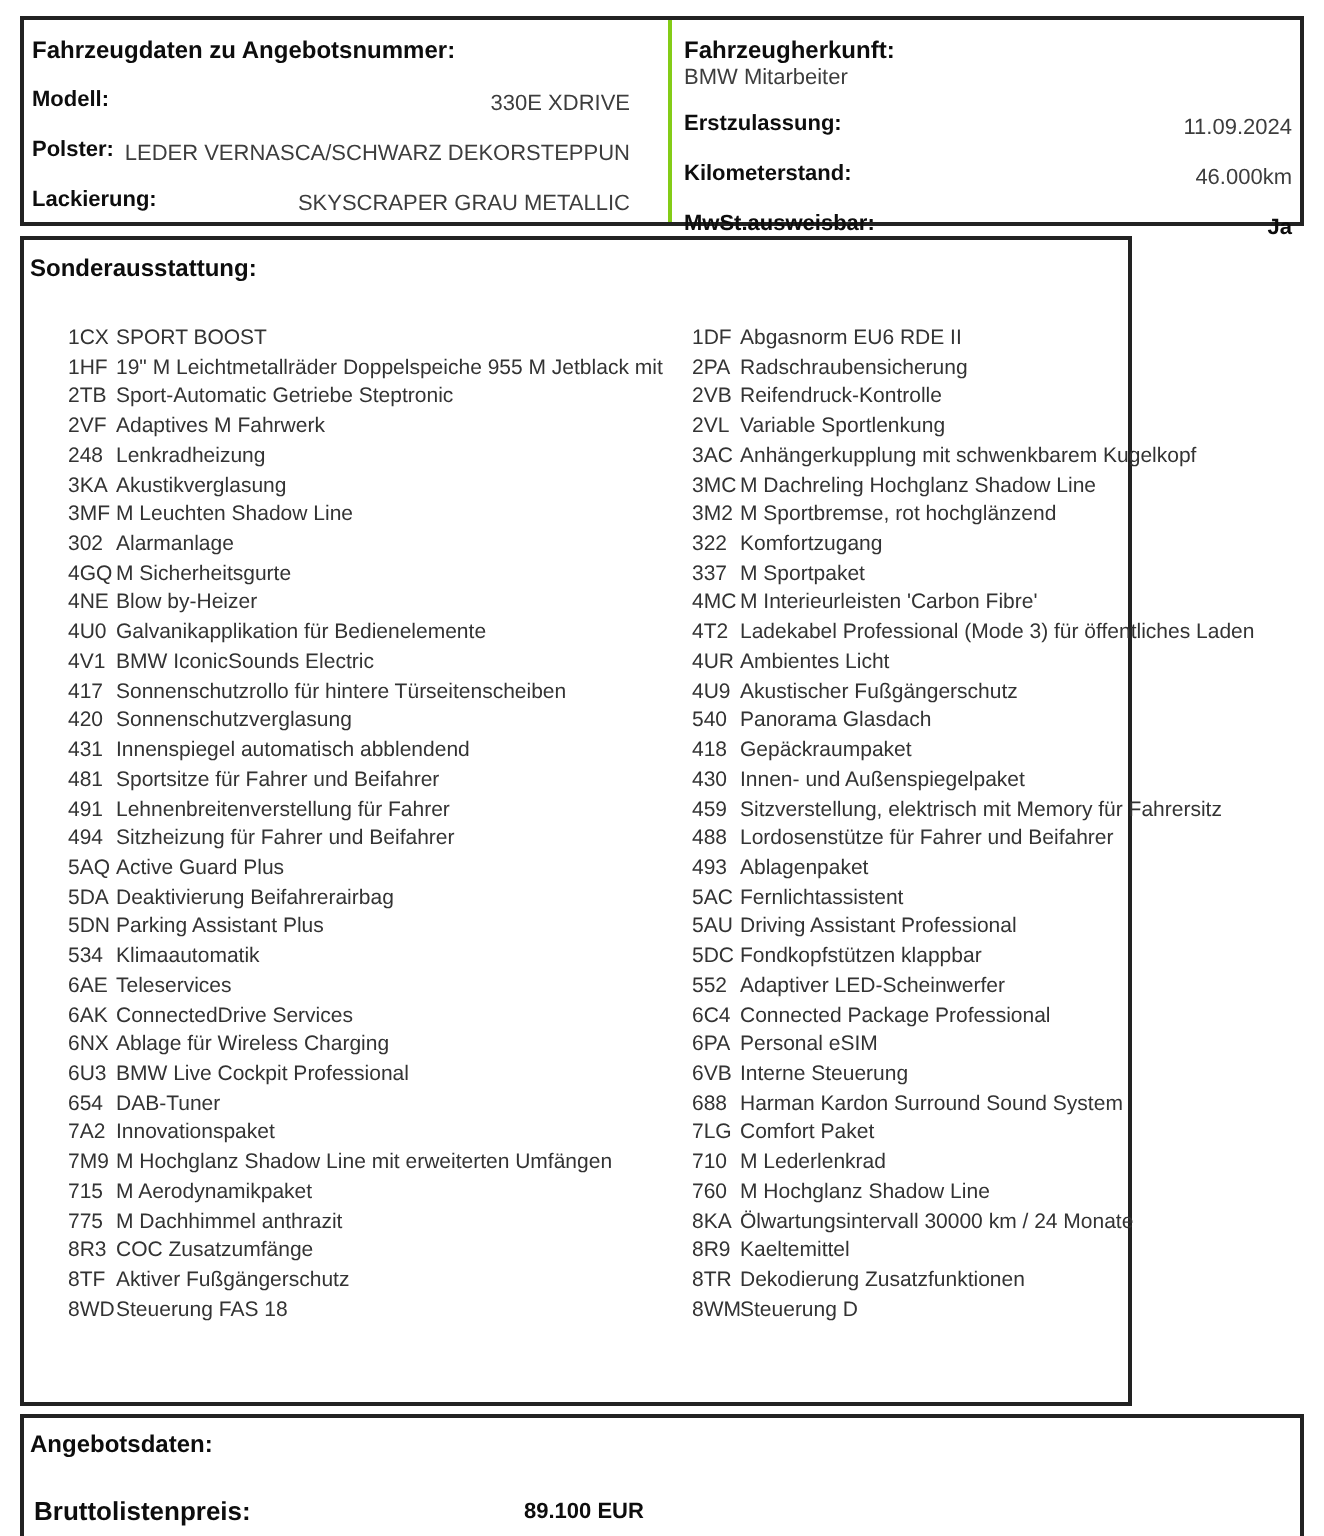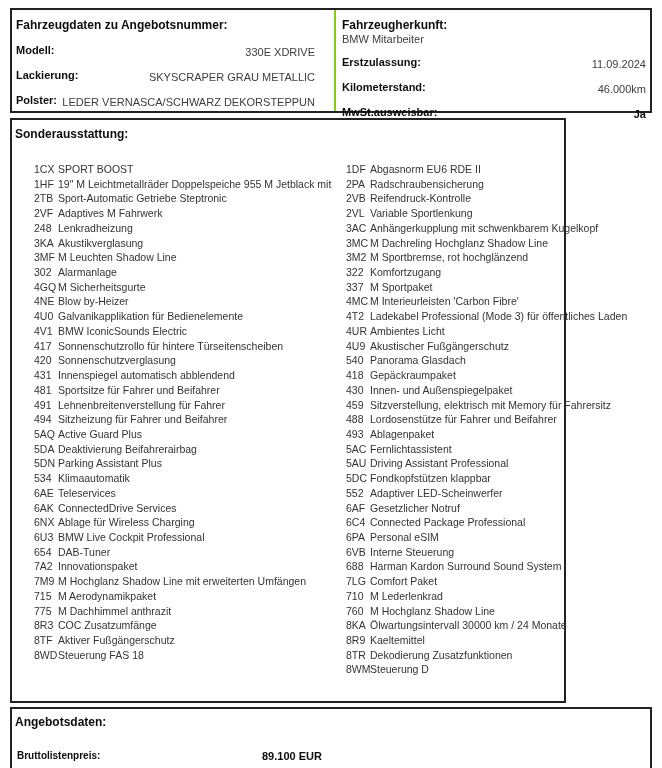--- a/index.html
+++ b/index.html
@@ -30,42 +30,42 @@
   #box-equipment .sec-title { padding:8px 0 0 3px; }
   .eq-col { position:absolute; top:42px; }
   #eq-left  { left:2px;  width:320px;margin-left:20px; }
   #eq-right { left:334px; width:302px; }
   .eq-row { display:flex; height:14.72px; line-height:14.72px; white-space:nowrap; }
   .eq-code { flex:0 0 24px; width:24px; font-size:10.5px; color:#333333; }
   .eq-name { flex:1; font-size:10.5px; color:#333333; overflow:hidden; }
   
   #box-offer { left:10px; top:707px; width:642px; height:63px; border-bottom:none; }
   #box-offer .sec-title { padding:7px 0 0 3px; }
-  .price-label { position:absolute; left:5px;  top:41px; font-size:10px; font-weight:bold;
+  .price-label { position:absolute; left:5px;  top:41px; font-size:13px; font-weight:bold;
                  color:#0d0d0d; line-height:12px; white-space:nowrap; }
   .price-value { position:absolute; left:250px; top:41px; font-size:11px; font-weight:bold;
                  color:#0d0d0d; line-height:12px; white-space:nowrap; }
 </style>
 </head>
 <body>
 
 <div class="box" id="box-vehicle">
   <div class="vcell vcell-left">
     <div class="sec-title">Fahrzeugdaten zu Angebotsnummer:</div>
     <div class="info-row">
       <span class="lbl">Modell:</span>
       <span class="val">330E XDRIVE</span>
     </div>
     <div class="info-row">
+      <span class="lbl">Polster:</span>
+      <span class="val">LEDER VERNASCA/SCHWARZ DEKORSTEPPUN</span>
+    </div>
+    <div class="info-row">
       <span class="lbl">Lackierung:</span>
       <span class="val">SKYSCRAPER GRAU METALLIC</span>
-    </div>
-    <div class="info-row">
-      <span class="lbl">Polster:</span>
-      <span class="val">LEDER VERNASCA/SCHWARZ DEKORSTEPPUN</span>
     </div>
   </div>
   <div class="vcell vcell-right">
     <div class="info-row" style="margin-top:0;flex-direction:column;">
       <span class="sec-title">Fahrzeugherkunft:</span>
       <span class="val">BMW Mitarbeiter</span>
     </div>
     <div class="info-row">
       <span class="lbl">Erstzulassung:</span>
       <span class="val">11.09.2024</span>
@@ -306,24 +306,20 @@
         <span class="eq-code">5AU</span>
         <span class="eq-name">Driving Assistant Professional</span>
       </div>
       <div class="eq-row">
         <span class="eq-code">5DC</span>
         <span class="eq-name">Fondkopfstützen klappbar</span>
       </div>
       <div class="eq-row">
         <span class="eq-code">552</span>
         <span class="eq-name">Adaptiver LED-Scheinwerfer</span>
-      </div>
-      <div class="eq-row">
-        <span class="eq-code">6AF</span>
-        <span class="eq-name">Gesetzlicher Notruf</span>
       </div>
       <div class="eq-row">
         <span class="eq-code">6C4</span>
         <span class="eq-name">Connected Package Professional</span>
       </div>
       <div class="eq-row">
         <span class="eq-code">6PA</span>
         <span class="eq-name">Personal eSIM</span>
       </div>
       <div class="eq-row">

